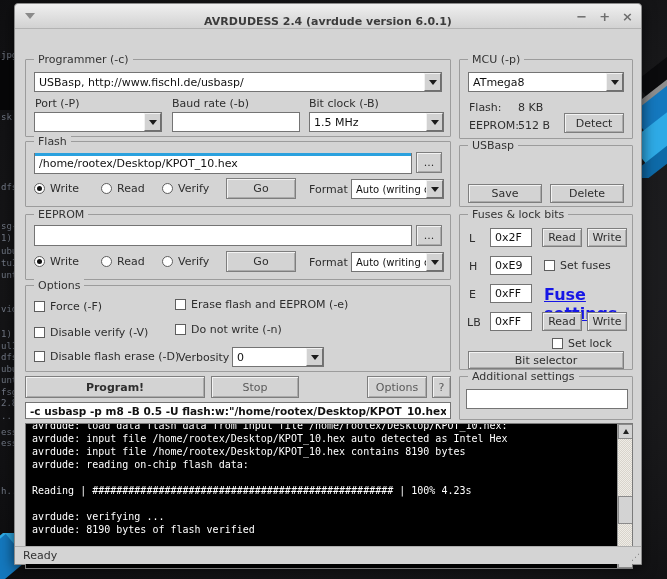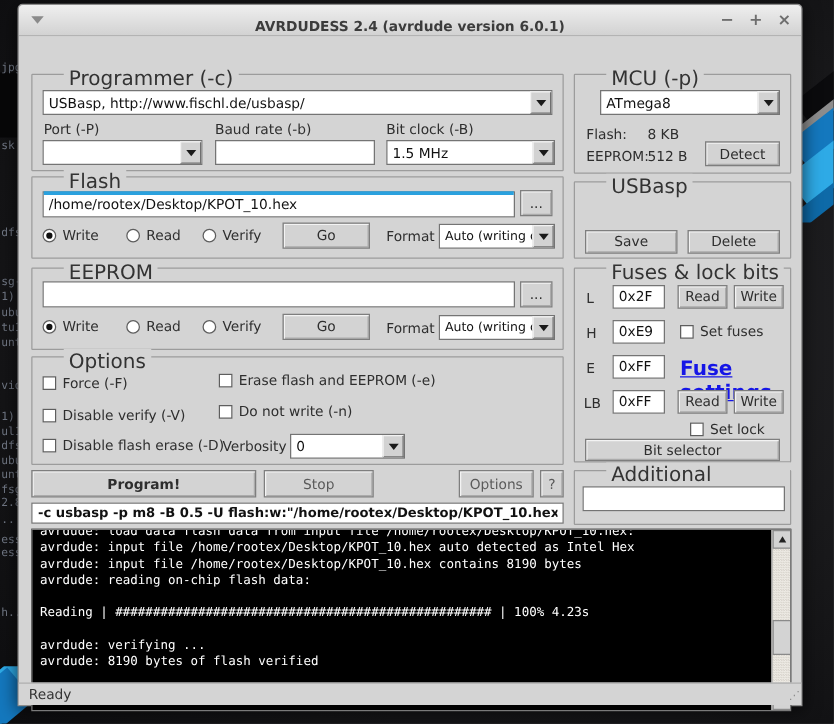--- a/index.html
+++ b/index.html
@@ -35,21 +35,21 @@
   .title-text { flex:1; text-align:center; font-size:11px; font-weight:bold; color:#3c3c3c; }
   .win-controls { position:absolute; right:8px; top:0; height:25px; display:flex; align-items:center; gap:12px; }
   .win-btn { color:#6e6e6e; font-size:13px; font-weight:bold; line-height:1; cursor:default; }
 
   .client { position:absolute; top:25px; left:0; right:0; bottom:18px; }
 
   
   .group { position:absolute; border:1px solid #9c9c9c; border-radius:1px; }
   .group > .glabel {
     position:absolute; top:-7px; left:8px; background:#d4d4d4; padding:0 4px;
-    font-size:16px; color:#333;margin-left:17px;
+    font-size:11px; color:#333;
   }
 
   
   .txt, .combo { background:#fff; border:1px solid #747474; height:20px; font-size:11px; color:#111; }
   .txt { padding:2px 4px; width:100%; font-family:"DejaVu Sans", sans-serif; }
   input.txt { outline:none; }
   .combo { display:flex; align-items:center; }
   .combo .cval { flex:1; padding:0 4px; white-space:nowrap; overflow:hidden; }
   .combo .cbtn {
     width:17px; align-self:stretch; background:#d2d2d2;
@@ -172,21 +172,21 @@
       <div class="combo" style="position:absolute; left:283px; top:52px; width:135px;">
         <span class="cval">1.5 MHz</span>
         <span class="cbtn">
             <span class="arr"></span>
           </span>
       </div>
     </div>
 
     <div class="group" style="left:444px; top:30px; width:174px; height:80px;">
       <span class="glabel">MCU (-p)</span>
-      <div class="combo" style="position:absolute; left:8px; top:12px; right:8px;margin-left:12px;">
+      <div class="combo" style="position:absolute; left:8px; top:12px; right:8px;">
         <span class="cval">ATmega8</span>
         <span class="cbtn">
             <span class="arr"></span>
           </span>
       </div>
       <span class="lbl" style="position:absolute; left:9px; top:41px;">Flash:</span>
       <span class="lbl" style="position:absolute; left:58px; top:41px;">8 KB</span>
       <span class="lbl" style="position:absolute; left:9px; top:59px;">EEPROM:</span>
       <span class="lbl" style="position:absolute; left:58px; top:59px;">512 B</span>
       <div class="btn" style="position:absolute; right:8px; top:53px; width:60px; height:20px;">Detect</div>

